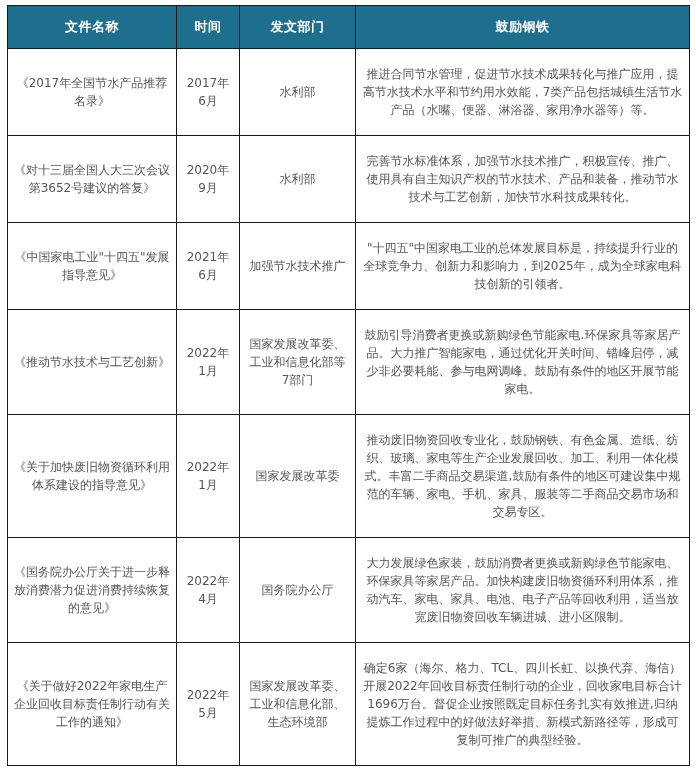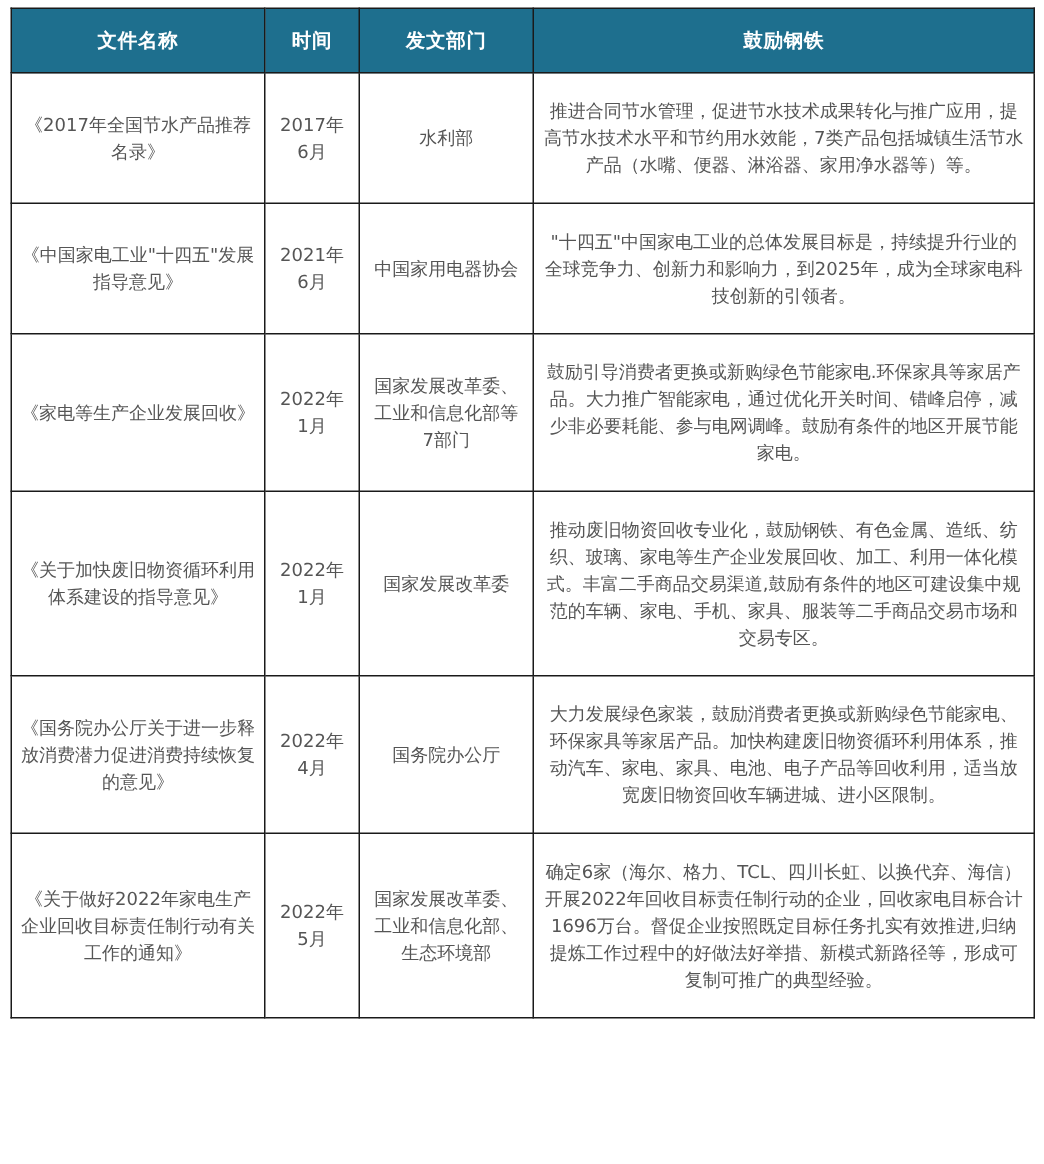--- a/index.html
+++ b/index.html
@@ -71,28 +71,34 @@
       <th>鼓励钢铁</th>
     </tr>
   </thead>
   <tbody>
     <tr style="height:67px">
       <td>《2017年全国节水产品推荐名录》</td>
       <td>2017年6月</td>
       <td>水利部</td>
       <td class="col-content">推进合同节水管理，促进节水技术成果转化与推广应用，提高节水技术水平和节约用水效能，7类产品包括城镇生活节水产品（水嘴、便器、淋浴器、家用净水器等）等。</td>
     </tr>
+    <tr style="height:67px">
+      <td>《对十三届全国人大三次会议第3652号建议的答复》</td>
+      <td>2020年9月</td>
+      <td>水利部</td>
+      <td class="col-content">完善节水标准体系，加强节水技术推广，积极宣传、推广、使用具有自主知识产权的节水技术、产品和装备，推动节水技术与工艺创新，加快节水科技成果转化。</td>
+    </tr>
     <tr style="height:66px">
       <td>《中国家电工业"十四五"发展指导意见》</td>
       <td>2021年6月</td>
-      <td>中国家用电器协会</td>
+      <td>加强节水技术推广</td>
       <td class="col-content">"十四五"中国家电工业的总体发展目标是，持续提升行业的全球竞争力、创新力和影响力，到2025年，成为全球家电科技创新的引领者。</td>
     </tr>
     <tr style="height:85px">
-      <td>《家电等生产企业发展回收》</td>
+      <td>《推动节水技术与工艺创新》</td>
       <td>2022年1月</td>
       <td>国家发展改革委、工业和信息化部等7部门</td>
       <td class="col-content">鼓励引导消费者更换或新购绿色节能家电.环保家具等家居产品。大力推广智能家电，通过优化开关时间、错峰启停，减少非必要耗能、参与电网调峰。鼓励有条件的地区开展节能家电。</td>
     </tr>
     <tr style="height:103px">
       <td>《关于加快废旧物资循环利用体系建设的指导意见》</td>
       <td>2022年1月</td>
       <td>国家发展改革委</td>
       <td class="col-content">推动废旧物资回收专业化，鼓励钢铁、有色金属、造纸、纺织、玻璃、家电等生产企业发展回收、加工、利用一体化模式。丰富二手商品交易渠道,鼓励有条件的地区可建设集中规范的车辆、家电、手机、家具、服装等二手商品交易市场和交易专区。</td>
     </tr>

